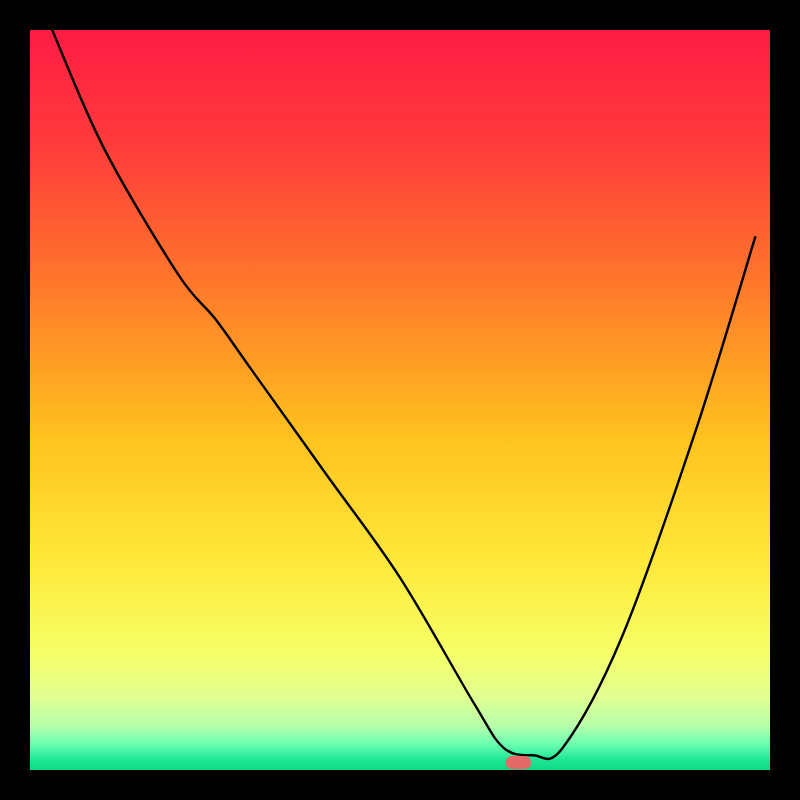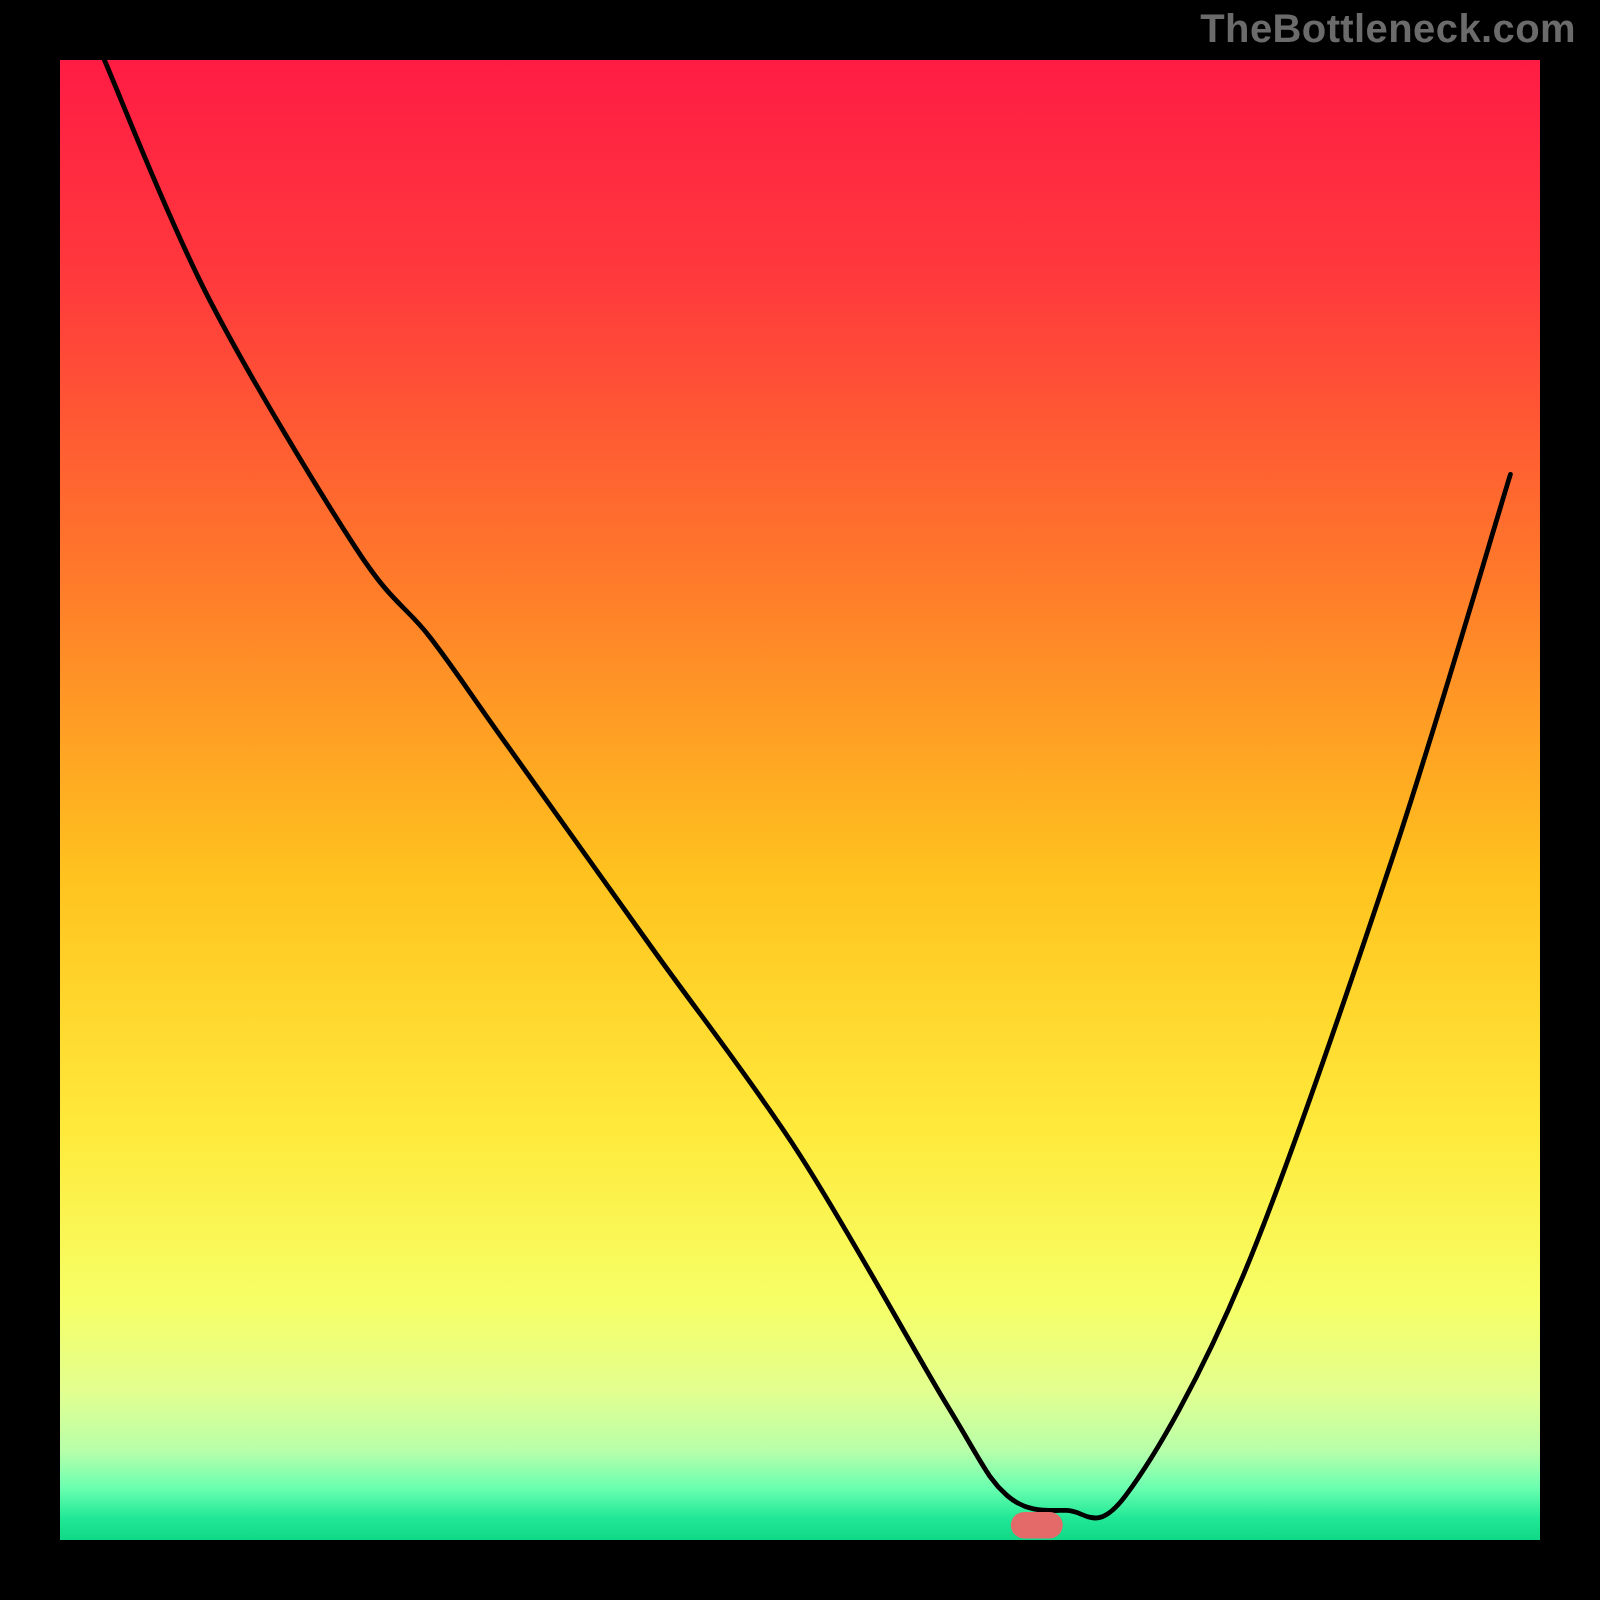--- a/index.html
+++ b/index.html
@@ -29,21 +29,20 @@
   svg {
     position: absolute;
     left: 0;
     top: 0;
   }
 </style>
 </head>
 <body>
 
 <div class="chart-wrap">
-  <div class="watermark">TheBottleneck.com</div>
 
   <svg id="svg" width="800" height="800">
     <defs>
       <linearGradient id="bg-grad" x1="0" y1="0" x2="0" y2="1">
           <stop offset="0%" stop-color="#ff1c44"></stop>
           <stop offset="15%" stop-color="#ff3a3c"></stop>
           <stop offset="35%" stop-color="#ff7a2a"></stop>
           <stop offset="55.00000000000001%" stop-color="#ffc21e"></stop>
           <stop offset="72%" stop-color="#ffe93a"></stop>
           <stop offset="84%" stop-color="#f6ff66"></stop>

